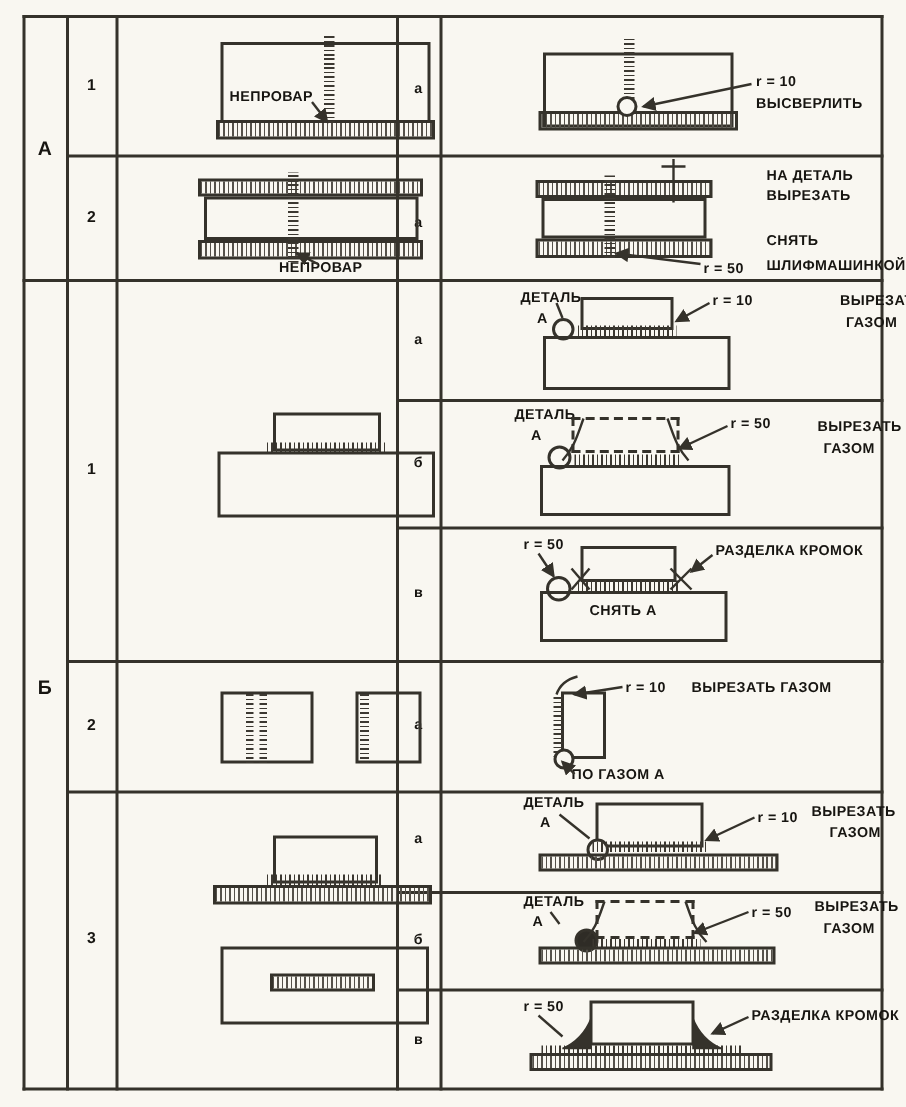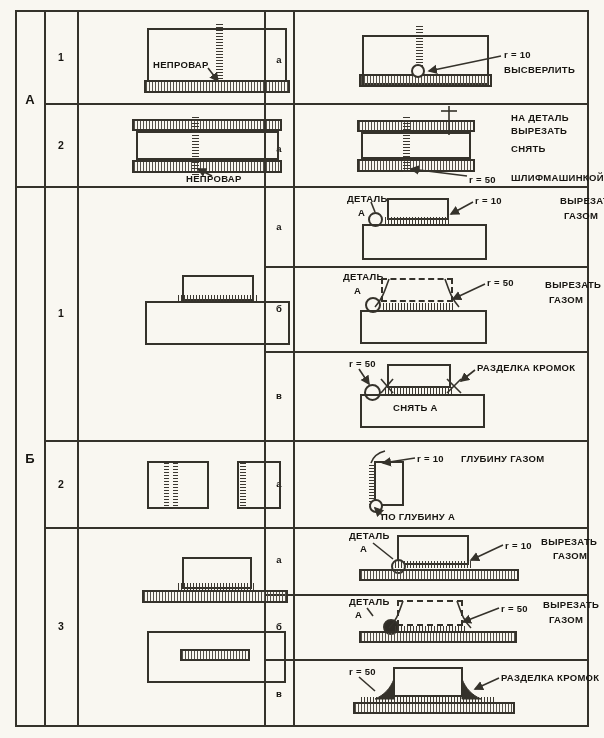--- a/index.html
+++ b/index.html
@@ -117,21 +117,21 @@
   </div>
 
   <div class="cell" style="left:294px;top:103px;width:293px;height:83px">
     <div class="strip" style="left:16px;top:17px;width:118px;height:12px"></div>
     <div class="rect" style="left:20px;top:29px;width:110px;height:27px"></div>
     <div class="strip" style="left:16px;top:56px;width:118px;height:13px"></div>
     <div class="seamV" style="left:62px;top:14px;width:7px;height:55px"></div>
     <span class="lbl" style="left:170px;top:10px">НА ДЕТАЛЬ</span>
     <span class="lbl" style="left:170px;top:23px">ВЫРЕЗАТЬ</span>
     <span class="lbl" style="left:128px;top:72px">r = 50</span>
-    <span class="lbl" style="left:170px;top:41px">СНЯТЬ</span>
+    <span class="lbl" style="left:170px;top:53px">СНЯТЬ</span>
     <span class="lbl" style="left:170px;top:70px">ШЛИФМАШИНКОЙ</span>
     <svg class="ov">
       <line x1="108" y1="3" x2="108" y2="32"></line>
         <line x1="100" y1="8" x2="116" y2="8"></line>
       <line x1="126" y1="73" x2="70" y2="66" marker-end="url(#ah)"></line>
     </svg>
   </div>
 
   <div class="cell" style="left:77px;top:186px;width:187px;height:254px">
     <div class="rect" style="left:58px;top:89px;width:72px;height:26px"></div>
@@ -196,22 +196,22 @@
     <div class="seamV" style="left:49px;top:21px;width:5px;height:48px"></div>
     <div class="rect" style="left:113px;top:21px;width:44px;height:48px"></div>
     <div class="seamV" style="left:116px;top:21px;width:6px;height:48px"></div>
   </div>
 
   <div class="cell" style="left:294px;top:440px;width:293px;height:87px">
     <div class="rect" style="left:33px;top:21px;width:30px;height:45px"></div>
     <div class="seamV" style="left:28px;top:23px;width:6px;height:42px"></div>
     <div class="circ" style="left:28px;top:59px;width:14px;height:14px"></div>
     <span class="lbl" style="left:76px;top:14px">r = 10</span>
-    <span class="lbl" style="left:120px;top:14px">ГЛУБИНУ ГАЗОМ</span>
-    <span class="lbl" style="left:40px;top:72px">ПО ГЛУБИНУ  А</span>
+    <span class="lbl" style="left:120px;top:14px">ВЫРЕЗАТЬ ГАЗОМ</span>
+    <span class="lbl" style="left:40px;top:72px">ПО ГАЗОМ  А</span>
     <svg class="ov">
       <path d="M44,11 C36,13 32,17 30,23"></path>
       <line x1="74" y1="18" x2="42" y2="23" marker-end="url(#ah)"></line>
       <line x1="42" y1="76" x2="34" y2="68" marker-end="url(#ah)"></line>
     </svg>
   </div>
 
   <div class="cell" style="left:77px;top:527px;width:187px;height:198px">
     <div class="rect" style="left:58px;top:30px;width:70px;height:32px"></div>
     <div class="seam" style="left:54px;top:56px;width:78px;height:7px"></div>

